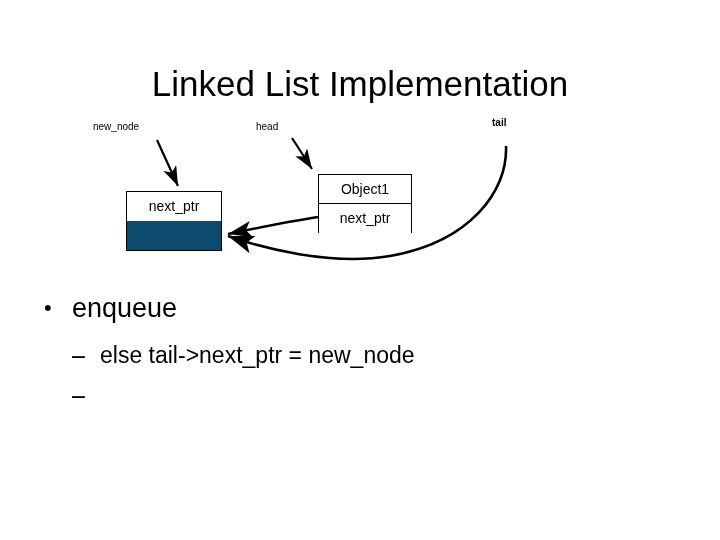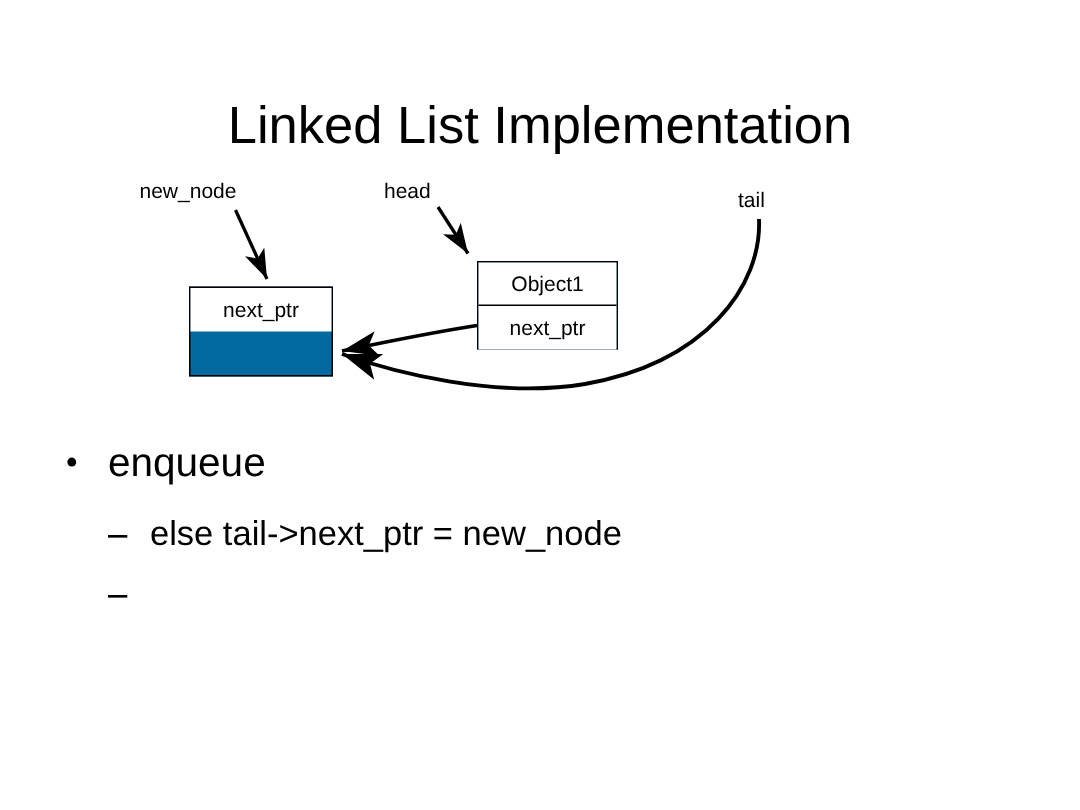--- a/index.html
+++ b/index.html
@@ -48,34 +48,34 @@
     position: absolute;
     left: 0;
     top: 0;
     width: 720px;
     height: 270px;
   }
 
   
   .ptr-label {
     position: absolute;
-    font-size: 14px;
+    font-size: 10px;
     line-height: 16px;
     color: #000000;
     white-space: nowrap;
   }
   #label-new-node { left: 93px;  top: 103px; }
   #label-head     { left: 256px; top: 103px; text-align: right; }
-  #label-tail     { left: 492px; top: 109px; }
+  #label-tail     { left: 492px; top: 99px; font-weight: bold; }
 
   
   .node-box {
     position: absolute;
     border: 1px solid #000000;
-    background: #0369a1;
+    background: #0c4a6e;
     box-sizing: border-box;
   }
   .node-cell {
     display: block;
     font-size: 14px;
     line-height: 29px;
     height: 29px;
     text-align: center;
     color: #000000;
     background: #ffffff;

